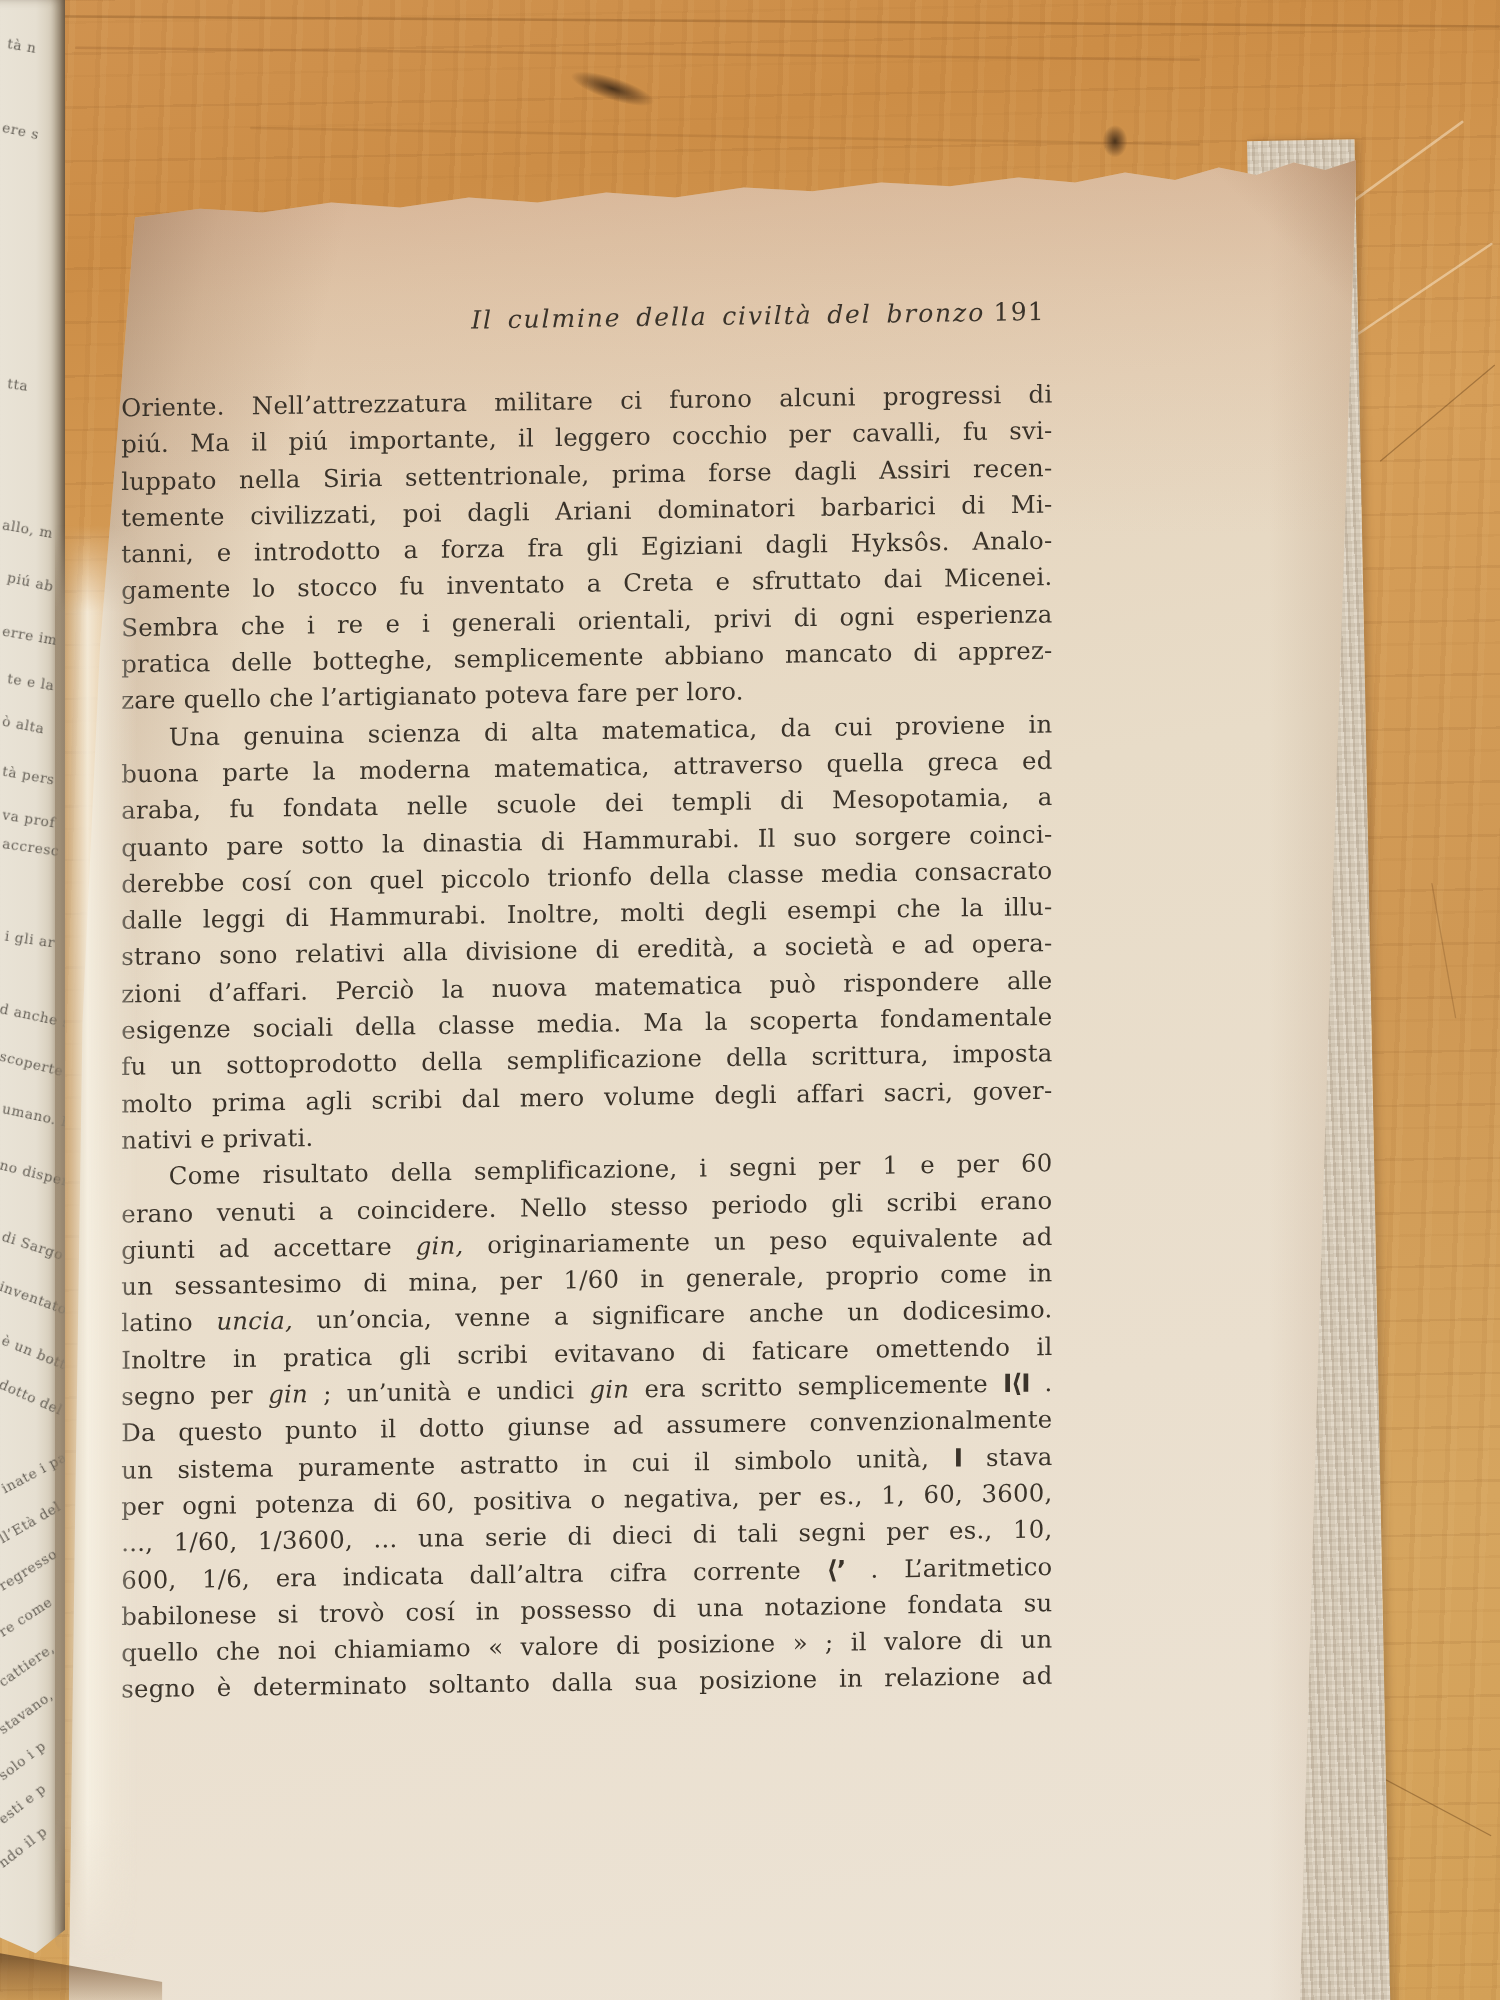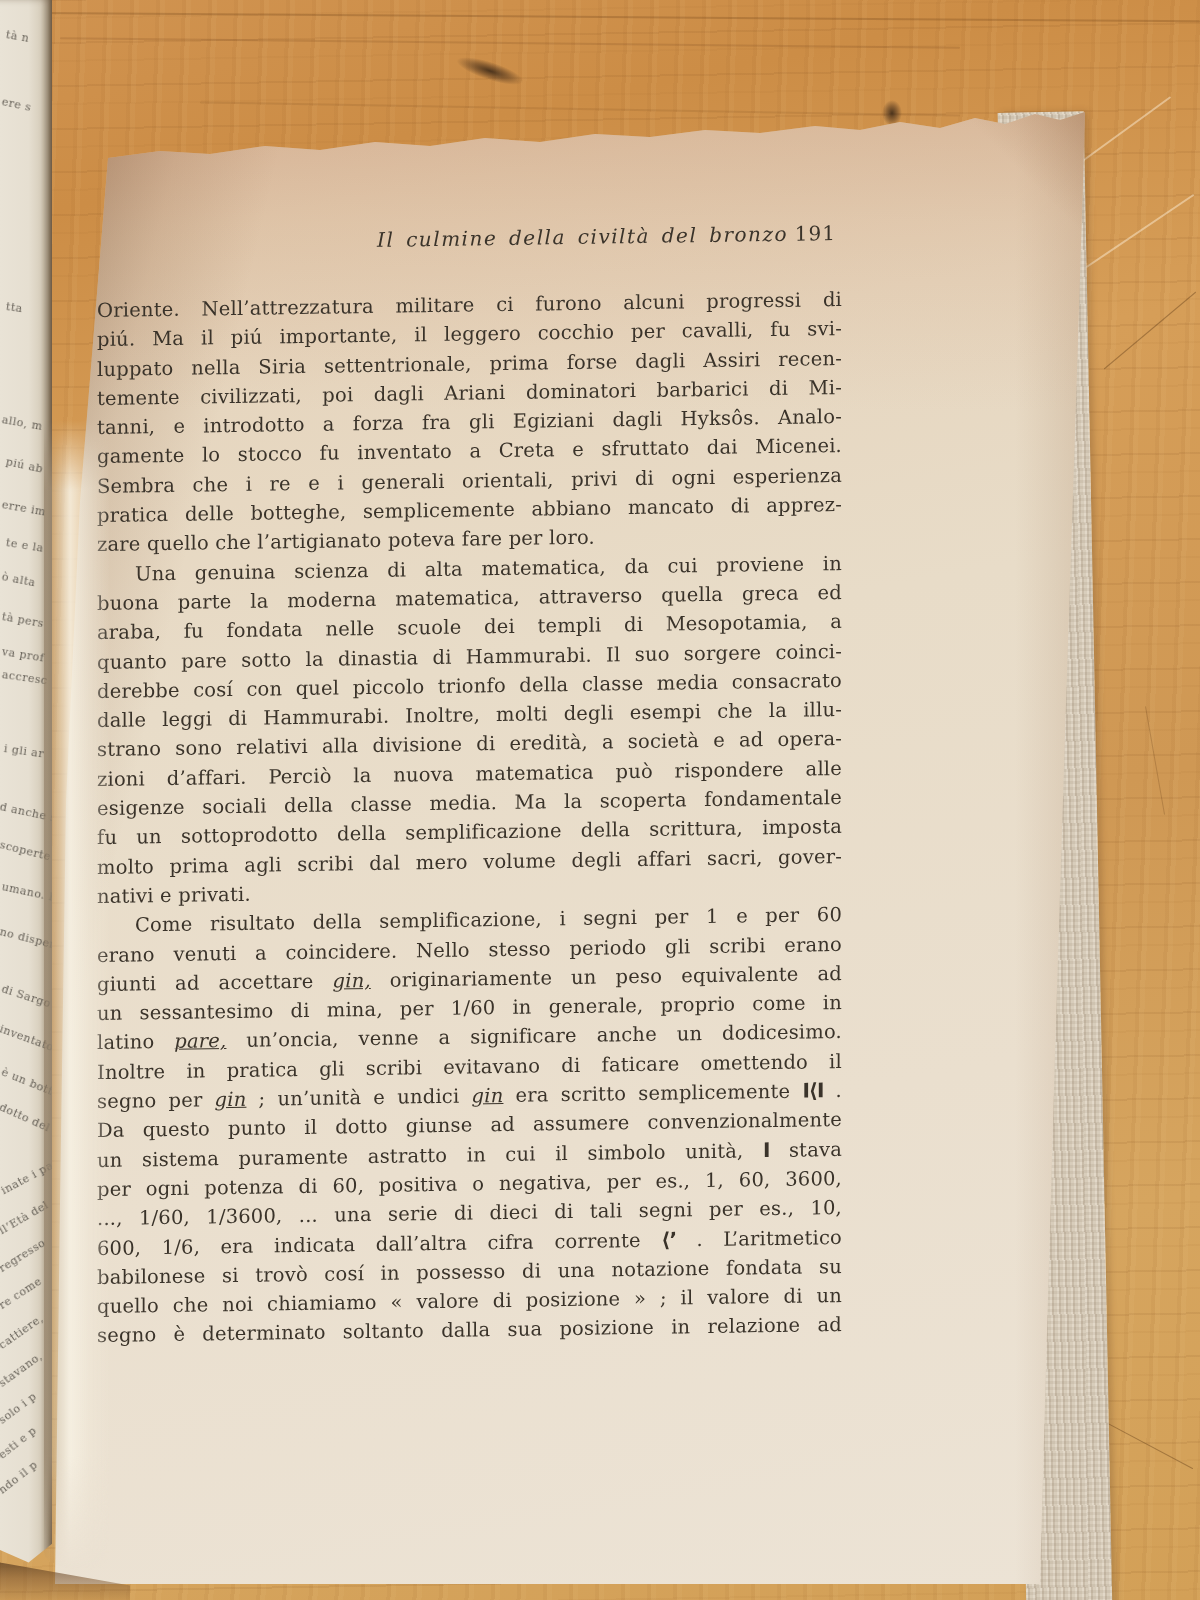--- a/index.html
+++ b/index.html
@@ -41,21 +41,21 @@
     -webkit-mask-image:linear-gradient(180deg, transparent 0, #000 70px, #000 90%, transparent 100%);
             mask-image:linear-gradient(180deg, transparent 0, #000 70px, #000 90%, transparent 100%);
     border-bottom-left-radius:40px 18px;}
 
   
   .bottom-wedge{position:absolute;left:0;top:1552px;width:130px;height:48px;z-index:6;
     background:linear-gradient(180deg, rgba(60,38,20,.75), rgba(125,86,48,.55) 55%, rgba(160,115,60,.25));
     clip-path:polygon(0 22%, 100% 70%, 100% 100%, 0 100%);}
 
   
-  .page{position:absolute;left:50px;top:102px;width:1035px;height:1482px;z-index:4;
+  .page{position:absolute;left:50px;top:118px;width:1035px;height:1482px;z-index:4;
     background:linear-gradient(170deg,#dcc0a6 0%,#e2cdb3 9%,#e6d6bf 20%,#e8dcc8 38%,#eadfce 68%,#ece3d5 100%);
     clip-path:polygon(58px 56px,110px 49px,160px 52px,215px 44px,270px 48px,325px 40px,380px 44px,
       435px 36px,490px 40px,545px 32px,600px 35px,655px 28px,710px 31px,765px 24px,810px 28px,
       850px 20px,890px 26px,925px 16px,955px 22px,985px 12px,1010px 18px,1035px 10px,
       1033px 80px,1026px 300px,1016px 600px,1005px 950px,995px 1300px,990px 1482px,
       5px 1482px,10px 1100px,16px 700px,30px 400px);
     box-shadow:8px 6px 16px rgba(80,50,25,.35);}
   
   .page::before{content:"";position:absolute;inset:0;pointer-events:none;
     background:
@@ -70,21 +70,21 @@
   .content{position:absolute;left:47px;top:130px;width:745px;
     transform:skewY(-0.85deg);transform-origin:0 0;color:var(--ink,#3a332a);}
   .pg-header{position:relative;height:30px;margin-bottom:34px;font-size:20px;}
   .running-title{position:absolute;left:280px;font-style:italic;letter-spacing:1.5px;word-spacing:4px;}
   .page-number{position:absolute;right:6px;letter-spacing:1px;text-align:center;}
   .text-body{font-size:19.5px;letter-spacing:.2px;}
   .line{line-height:29.3px;height:29.3px;text-align:justify;text-align-last:justify;
         white-space:nowrap;overflow:visible;}
   .line.end{text-align-last:left;}
   .line.ind{text-indent:38px;}
-  .it{font-style:italic;text-decoration:underline;}
+  .it{font-style:italic;}
   .cune{font-family:"DejaVu Sans",sans-serif;font-weight:700;font-size:20px;letter-spacing:-1px;}
 </style>
 </head>
 <body>
 
 <div class="scene">
 
   <div class="wood">
     <div class="grain-line" style="left:0;top:16px;width:100%;transform:rotate(.4deg);opacity:.7;"></div>
     <div class="grain-line" style="left:60px;top:42px;width:900px;transform:rotate(.6deg);opacity:.45;"></div>
@@ -162,21 +162,21 @@
           <div class="line"><span>strano sono relativi alla divisione di eredità, a società e ad opera-</span></div>
           <div class="line"><span>zioni d’affari. Perciò la nuova matematica può rispondere alle</span></div>
           <div class="line"><span>esigenze sociali della classe media. Ma la scoperta fondamentale</span></div>
           <div class="line"><span>fu un sottoprodotto della semplificazione della scrittura, imposta</span></div>
           <div class="line"><span>molto prima agli scribi dal mero volume degli affari sacri, gover-</span></div>
           <div class="line end"><span>nativi e privati.</span></div>
           <div class="line ind"><span>Come risultato della semplificazione, i segni per 1 e per 60</span></div>
           <div class="line"><span>erano venuti a coincidere. Nello stesso periodo gli scribi erano</span></div>
           <div class="line"><span>giunti ad accettare </span><span class="it">gin,</span><span> originariamente un peso equivalente ad</span></div>
           <div class="line"><span>un sessantesimo di mina, per 1/60 in generale, proprio come in</span></div>
-          <div class="line"><span>latino </span><span class="it">pare,</span><span> un’oncia, venne a significare anche un dodicesimo.</span></div>
+          <div class="line"><span>latino </span><span class="it">uncia,</span><span> un’oncia, venne a significare anche un dodicesimo.</span></div>
           <div class="line"><span>Inoltre in pratica gli scribi evitavano di faticare omettendo il</span></div>
           <div class="line"><span>segno per </span><span class="it">gin</span><span> ; un’unità e undici </span><span class="it">gin</span><span> era scritto semplicemente </span><span class="cune">I⟨I</span><span> .</span></div>
           <div class="line"><span>Da questo punto il dotto giunse ad assumere convenzionalmente</span></div>
           <div class="line"><span>un sistema puramente astratto in cui il simbolo unità, </span><span class="cune">I</span><span> stava</span></div>
           <div class="line"><span>per ogni potenza di 60, positiva o negativa, per es., 1, 60, 3600,</span></div>
           <div class="line"><span>..., 1/60, 1/3600, ... una serie di dieci di tali segni per es., 10,</span></div>
           <div class="line"><span>600, 1/6, era indicata dall’altra cifra corrente </span><span class="cune">⟨’</span><span> . L’aritmetico</span></div>
           <div class="line"><span>babilonese si trovò cosí in possesso di una notazione fondata su</span></div>
           <div class="line"><span>quello che noi chiamiamo « valore di posizione » ; il valore di un</span></div>
           <div class="line"><span>segno è determinato soltanto dalla sua posizione in relazione ad</span></div>

